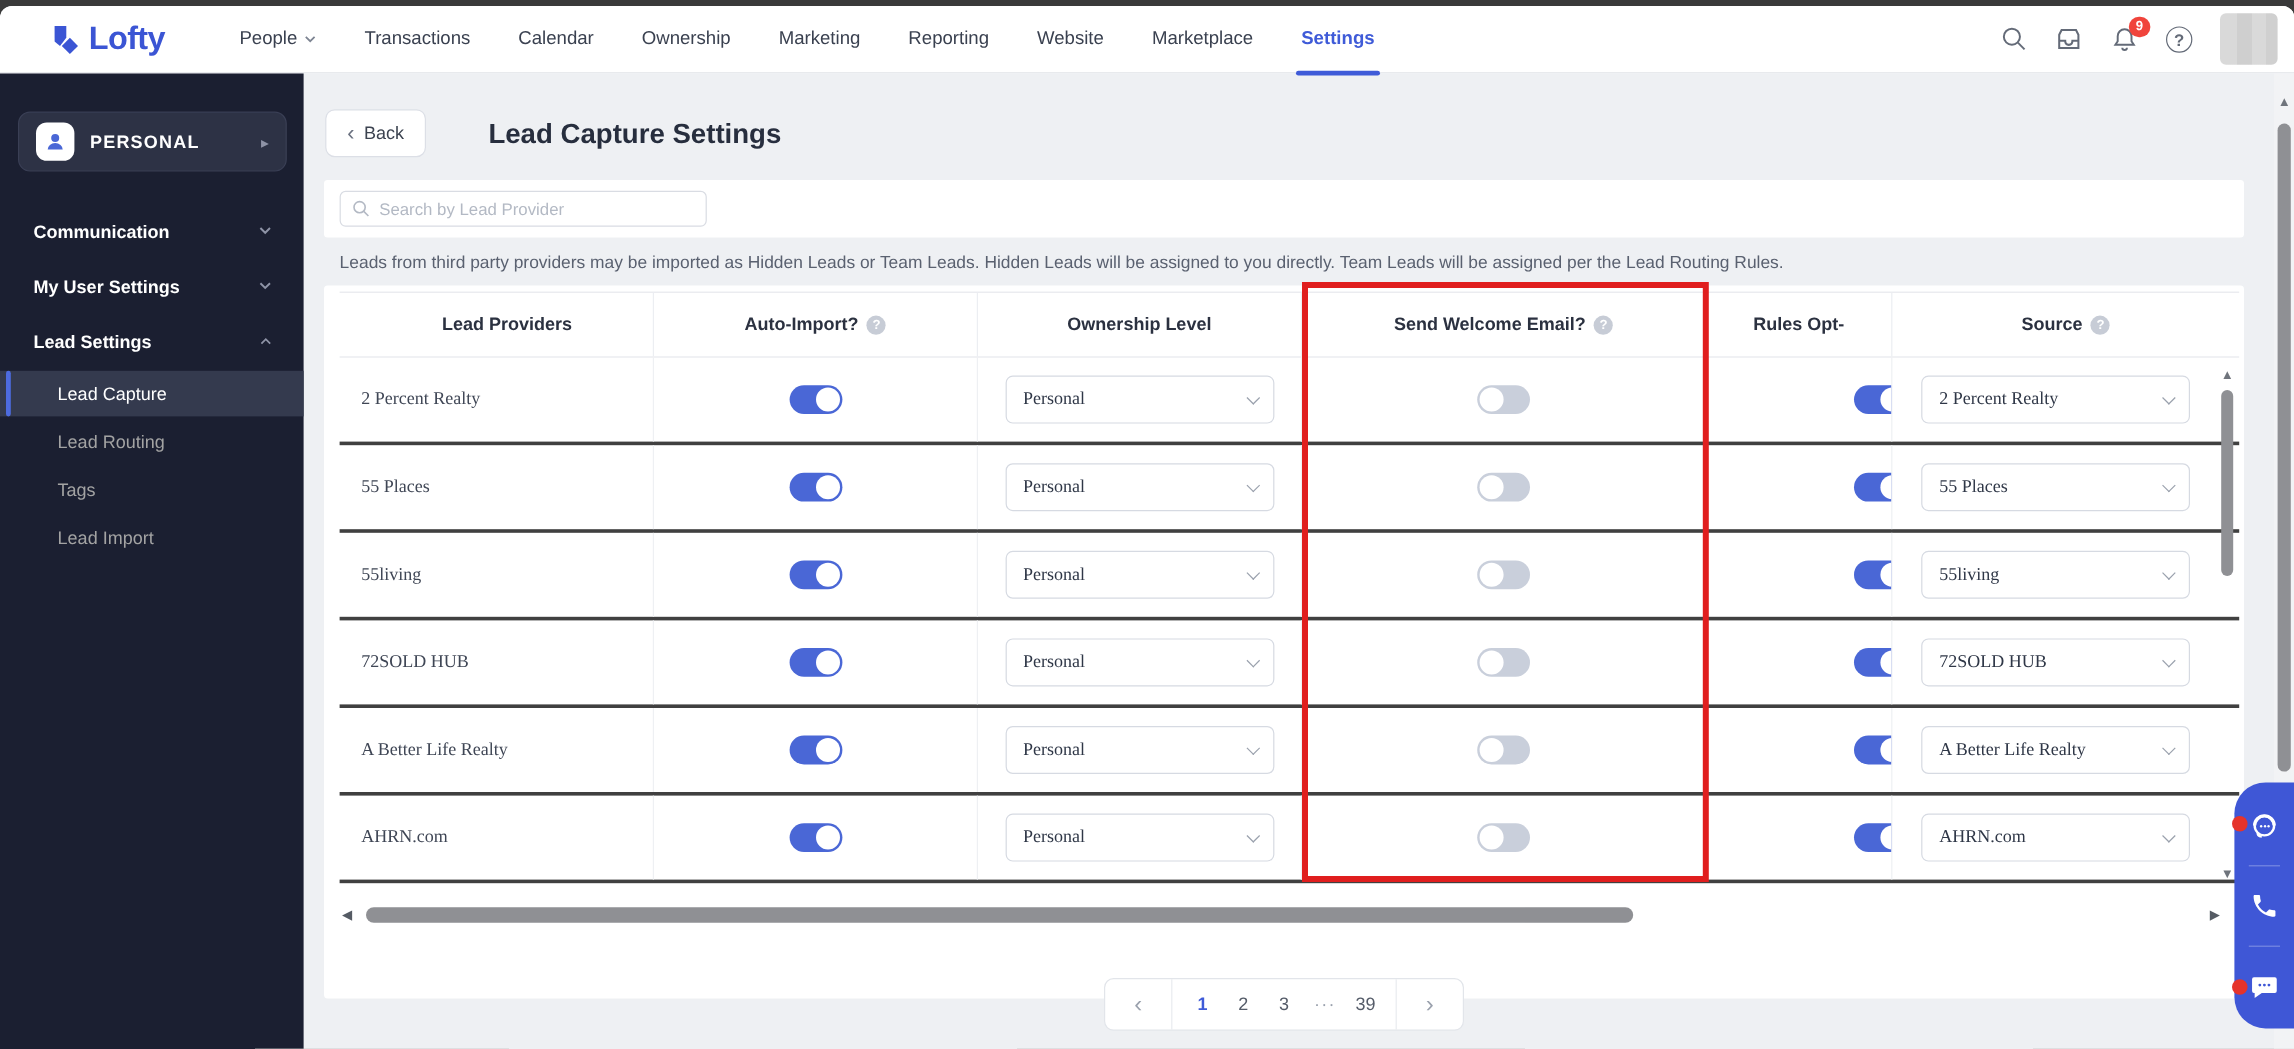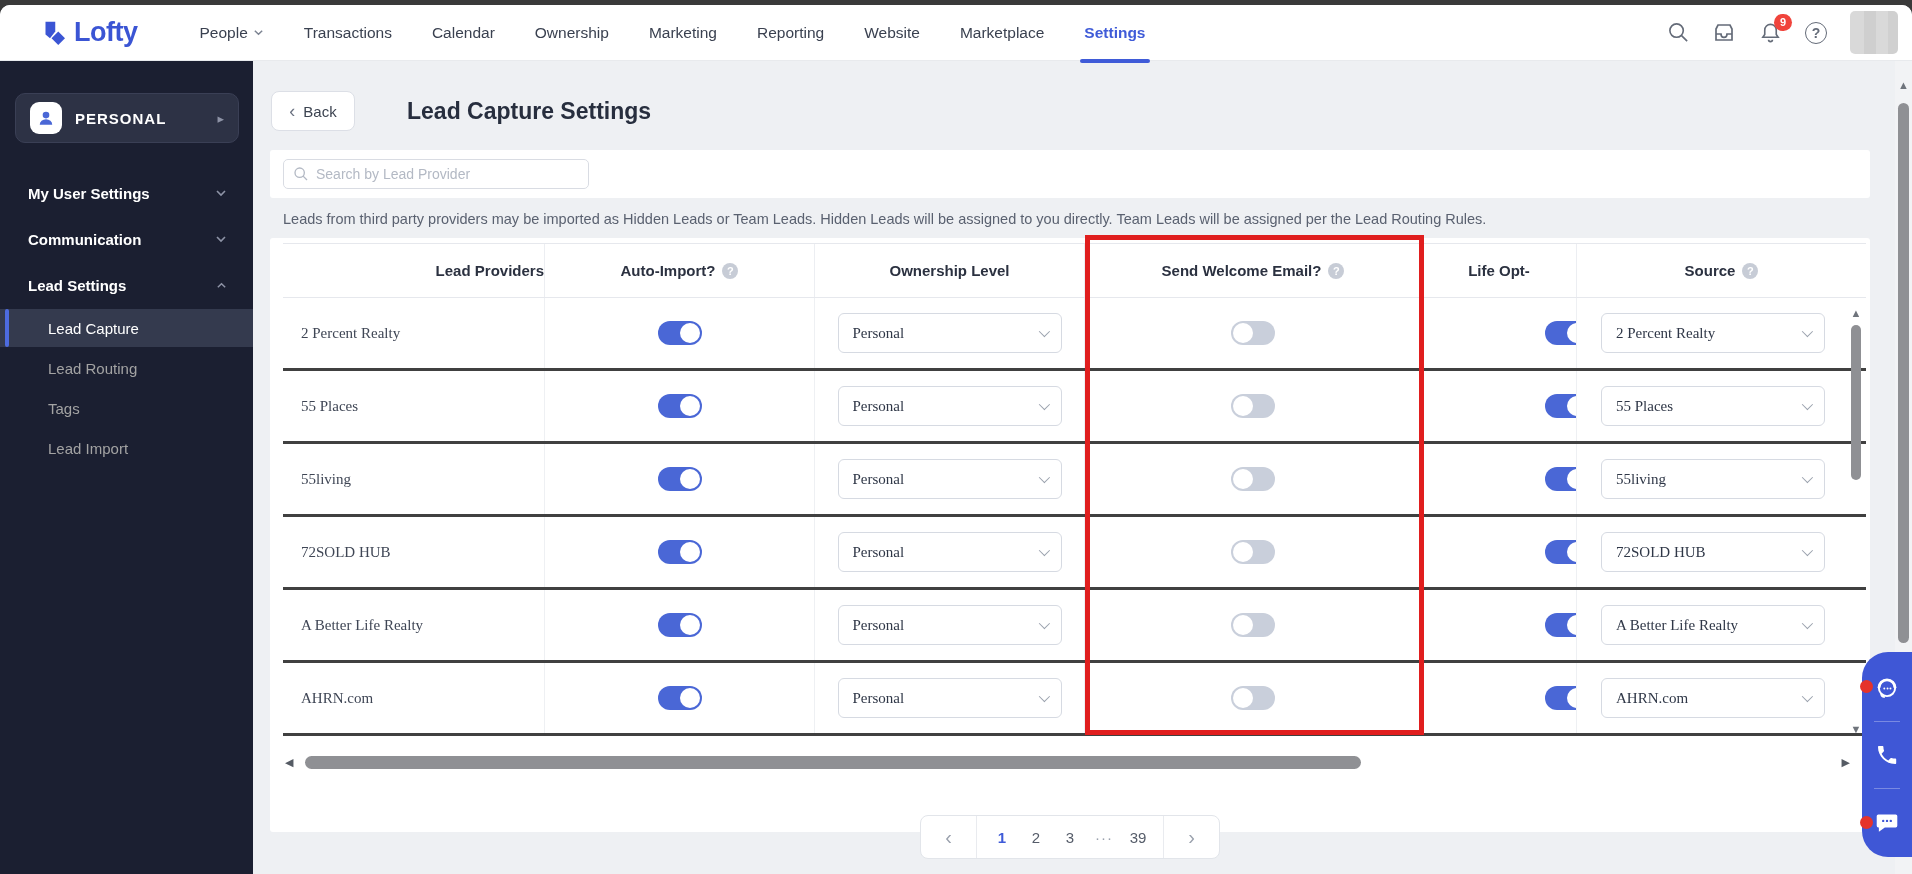--- a/index.html
+++ b/index.html
@@ -47,21 +47,21 @@
   .search-box input::placeholder { color:#b3b9c4; }
 
   .description { position:absolute; top:150px; left:30px; right:60px; font-size:14.5px; color:#5a6170; }
 
   .table-card { position:absolute; top:177px; left:17px; width:1600px; height:594px; background:#ffffff; border-radius:3px; }
   .tbl { position:absolute; top:5px; left:13px; width:1583px; }
   .t-header, .t-row { display:grid; grid-template-columns:262px 270px 270px 337px 155px 289px; }
   .t-header { height:55px; border-top:1px solid #e6e8ed; border-bottom:1px solid #e6e8ed; }
   .t-row { height:73px; border-bottom:3px solid #404040;font-family:Liberation Serif, serif; }
   .hcell { display:flex; align-items:center; justify-content:center; gap:7px; font-size:15px; font-weight:bold; color:#2b3140; border-right:1px solid #eceef2; overflow:hidden; white-space:nowrap; }
-  .hcell:first-child { justify-content:flex-end; padding-left:18px; }
+  .hcell:first-child { justify-content:center; padding-left:18px; }
   .hcell:last-child { border-right:none; }
   .cell { display:flex; align-items:center; border-right:1px solid #eef0f3; }
   .cell:last-child { border-right:none; }
   .c-provider { padding-left:18px; font-size:15px; color:#3f4655; }
   .c-center { justify-content:center; }
   .c-callopt { position:relative; overflow:hidden; }
   .c-callopt .toggle { position:absolute; left:123px; top:50%; margin-top:-12px; }
   .c-source { padding-left:24px; }
   .info-icon { width:16px; height:16px; border-radius:50%; background:#c7ccd6; color:#fff; font-size:11px; font-weight:bold; display:inline-flex; align-items:center; justify-content:center; flex:none; }
 
@@ -169,28 +169,28 @@
         <svg width="20" height="20" viewBox="0 0 24 24" fill="#4a67d6">
             <circle cx="12" cy="8.5" r="4"></circle>
             <path d="M4.5 20 a7.5 6.5 0 0 1 15 0z"></path>
           </svg>
       </span>
       <span class="account-label">PERSONAL</span>
       <span class="account-chev">▸</span>
     </div>
     <div class="side-sections">
         <div class="side-section">
-          <span>My User Settings</span>
+          <span>Communication</span>
           <span class="spacer"></span>
           <span><svg width="12" height="12" viewBox="0 0 12 12" fill="none" stroke="#8e93a6" stroke-width="1.6">
               <polyline points="2,4 6,8 10,4"></polyline>
             </svg></span>
         </div>
         <div class="side-section">
-          <span>Communication</span>
+          <span>My User Settings</span>
           <span class="spacer"></span>
           <span><svg width="12" height="12" viewBox="0 0 12 12" fill="none" stroke="#8e93a6" stroke-width="1.6">
               <polyline points="2,4 6,8 10,4"></polyline>
             </svg></span>
         </div>
         <div class="side-section">
           <span>Lead Settings</span>
           <span class="spacer"></span>
           <span><svg width="11" height="11" viewBox="0 0 12 12" fill="none" stroke="#8e93a6" stroke-width="1.6">
               <polyline points="2,8 6,4 10,8"></polyline>
@@ -236,21 +236,21 @@
               <span class="info-icon">?</span>
             </div>
             <div class="hcell">
               <span>Ownership Level</span>
             </div>
             <div class="hcell">
               <span>Send Welcome Email?</span>
               <span class="info-icon">?</span>
             </div>
             <div class="hcell">
-              <span>Life Opt-</span>
+              <span>Rules Opt-</span>
             </div>
             <div class="hcell">
               <span>Source</span>
               <span class="info-icon">?</span>
             </div>
           </div>
         <div>
             <div class="t-row">
               <div class="cell c-provider">2 Percent Realty</div>
               <div class="cell c-center">

